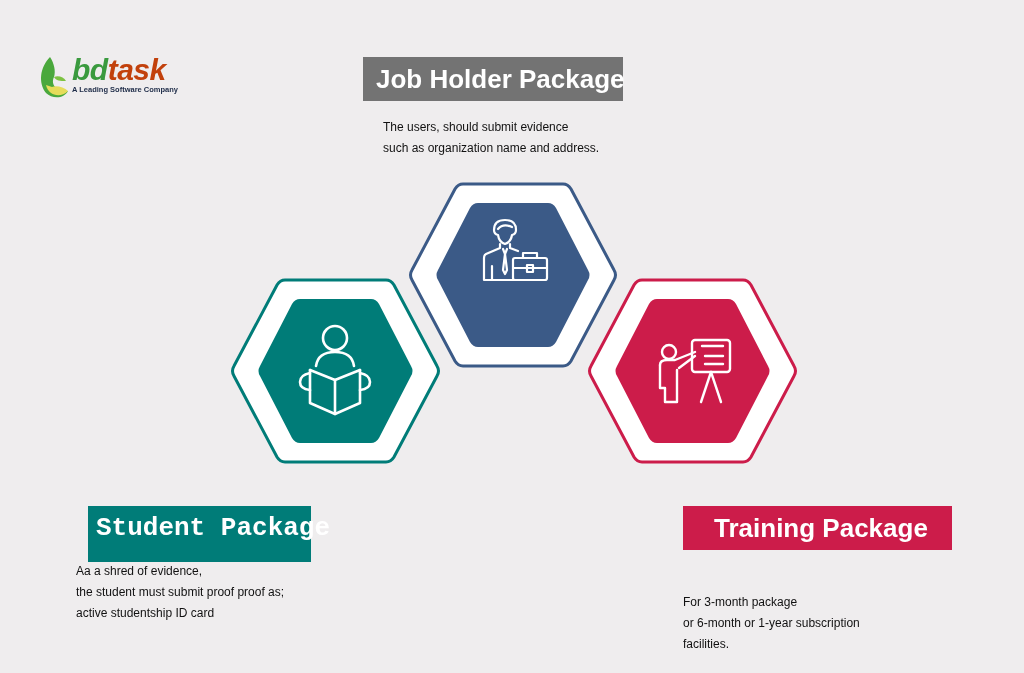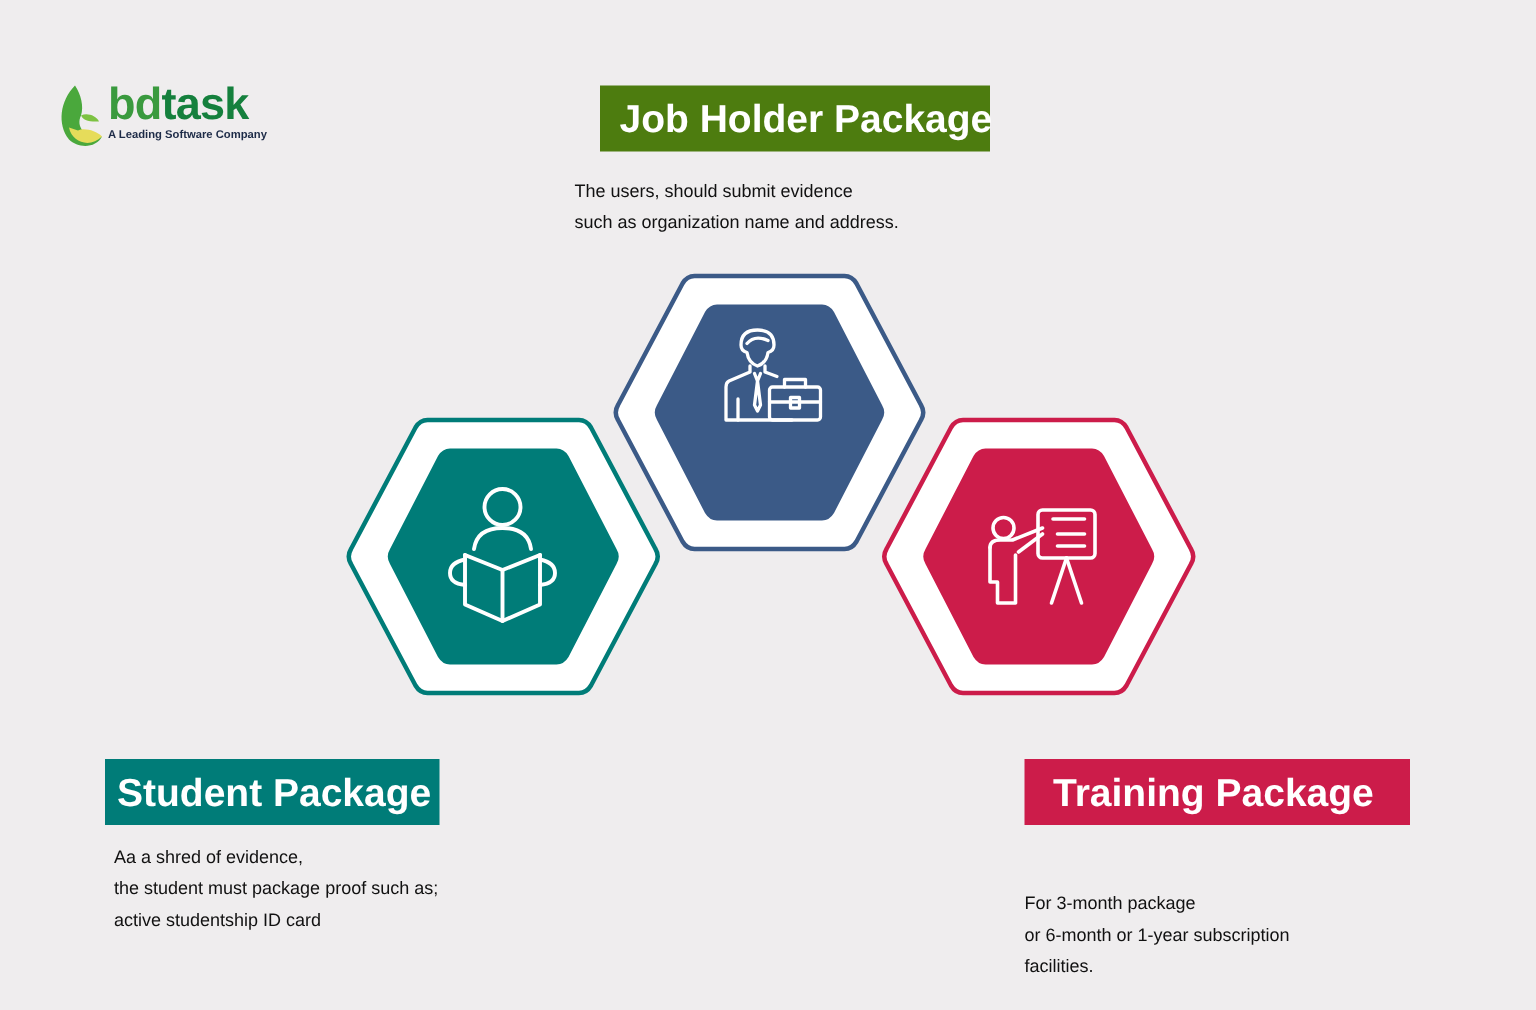--- a/index.html
+++ b/index.html
@@ -1,41 +1,41 @@
 <!DOCTYPE html>
 <html><head>
 <meta charset="utf-8">
 <style>
   html, body { margin:0; padding:0; }
   body { width:1024px; height:673px; background:#efedee; position:relative; overflow:hidden;
          font-family:"Liberation Sans", "DejaVu Sans", sans-serif; }
   .abs { position:absolute; }
   .logo { left:38px; top:55px; width:140px; height:45px; }
   .logo-word { position:absolute; left:34px; top:-4px; font-size:30px; font-weight:bold; letter-spacing:-0.5px; line-height:38px; }
-  .logo-word .b { color:#3a9a3e; }
-  .logo-word .t { color:#15803d; }
+  .logo-word .b { color:#3a9a3e;font-style:italic; }
+  .logo-word .t { color:#c2410c;font-style:italic; }
   .logo-tag { position:absolute; left:34px; top:30px; font-size:7.5px; color:#1d2b47; white-space:nowrap; font-weight:bold;text-align:right; }
   .title-box { color:#fff; font-weight:bold; font-size:26px; line-height:44px; padding:0 14px; white-space:nowrap; }
   .desc { font-size:12px; line-height:21px; color:#111; white-space:pre-line; }
   svg.hex { position:absolute; overflow:visible; }
 </style>
 </head>
 <body>
 
 <div class="abs logo">
   <svg width="34" height="45" viewBox="0 0 34 45" style="position:absolute;left:0;top:0">
     <path d="M12 2 C2 12 0 28 8 38 C14 44 26 44 30 36 C20 38 12 30 16 22 C18 16 16 8 12 2Z" fill="#4aa83c"></path>
     <path d="M8 30 C10 40 22 44 30 36 C26 32 18 30 14 32 Z" fill="#e6dc5a"></path>
     <path d="M16 22 C20 20 26 22 28 26 C22 26 18 26 16 22Z" fill="#7dc242"></path>
   </svg>
   <div class="logo-word"><span class="b">bd</span><span class="t">task</span></div>
   <div class="logo-tag">A Leading Software Company</div>
 </div>
 
-<div class="abs title-box" style="left:400px;top:57px;background:#4d7c0f;width:247px;padding:0 0 0 13px;text-align:center;">
+<div class="abs title-box" style="left:363px;top:57px;background:#737373;width:247px;padding:0 0 0 13px;text-align:center;">
   <span>Job Holder Package</span>
 </div>
 <div class="abs desc" style="left:383px;top:117px;">The users, should submit evidence
 such as organization name and address.</div>
 
 <svg class="hex" style="left:408px;top:182px" width="210" height="186" viewBox="0 0 210 186">
   <path d="M55 2 H155 Q160 2 163 7 L206 88 Q209 93 206 98 L163 179 Q160 184 155 184 H55 Q50 184 47 179 L4 98 Q1 93 4 88 L47 7 Q50 2 55 2Z" fill="#fff" stroke="#3b5a87" stroke-width="3"></path>
   <path d="M70 21 H140 Q145 21 148 26 L180 88 Q183 93 180 98 L148 160 Q145 165 140 165 H70 Q65 165 62 160 L30 98 Q27 93 30 88 L62 26 Q65 21 70 21Z" fill="#3b5a87"></path>
   <g fill="none" stroke="#fff" stroke-width="2.2" stroke-linejoin="round" stroke-linecap="round">
     <path d="M86 48 Q86 38 97 38 Q108 38 108 48 Q108 52 104 53 Q103 60 97 62 Q91 60 90 53 Q86 52 86 48Z"></path>
@@ -76,25 +76,25 @@
     <path d="M118 86 H136"></path>
     <path d="M124 94 L114 124"></path>
     <path d="M124 94 L134 124"></path>
     <circle cx="82" cy="74" r="7"></circle>
     <path d="M73 87 Q73 82 80 82 L88 82 L108 74"></path>
     <path d="M108 78 L92 90"></path>
     <path d="M73 87 L73 110 L78 110 L78 124 L90 124 L90 92"></path>
   </g>
 </svg>
 
-<div class="abs title-box" style="left:70px;top:506px;background:#007c78;width:215px;padding:0 0 0 8px;">
+<div class="abs title-box" style="left:88px;top:506px;background:#007c78;width:215px;padding:0 0 12px 8px;font-family:Liberation Mono, monospace;">
   <span>Student Package</span>
 </div>
 <div class="abs desc" style="left:76px;top:561px;">Aa a shred of evidence,
-the student must package proof such as;
+the student must submit proof proof as;
 active studentship ID card</div>
 
-<div class="abs title-box" style="left:683px;top:506px;background:#cc1c4a;width:238px;padding:0 0 0 19px;">
+<div class="abs title-box" style="left:683px;top:506px;background:#cc1c4a;width:238px;padding:0 0 0 31px;">
   <span>Training Package</span>
 </div>
 <div class="abs desc" style="left:683px;top:557px;margin-top:35px;">For 3-month package
 or 6-month or 1-year subscription
 facilities.</div>
 
 </body></html>

